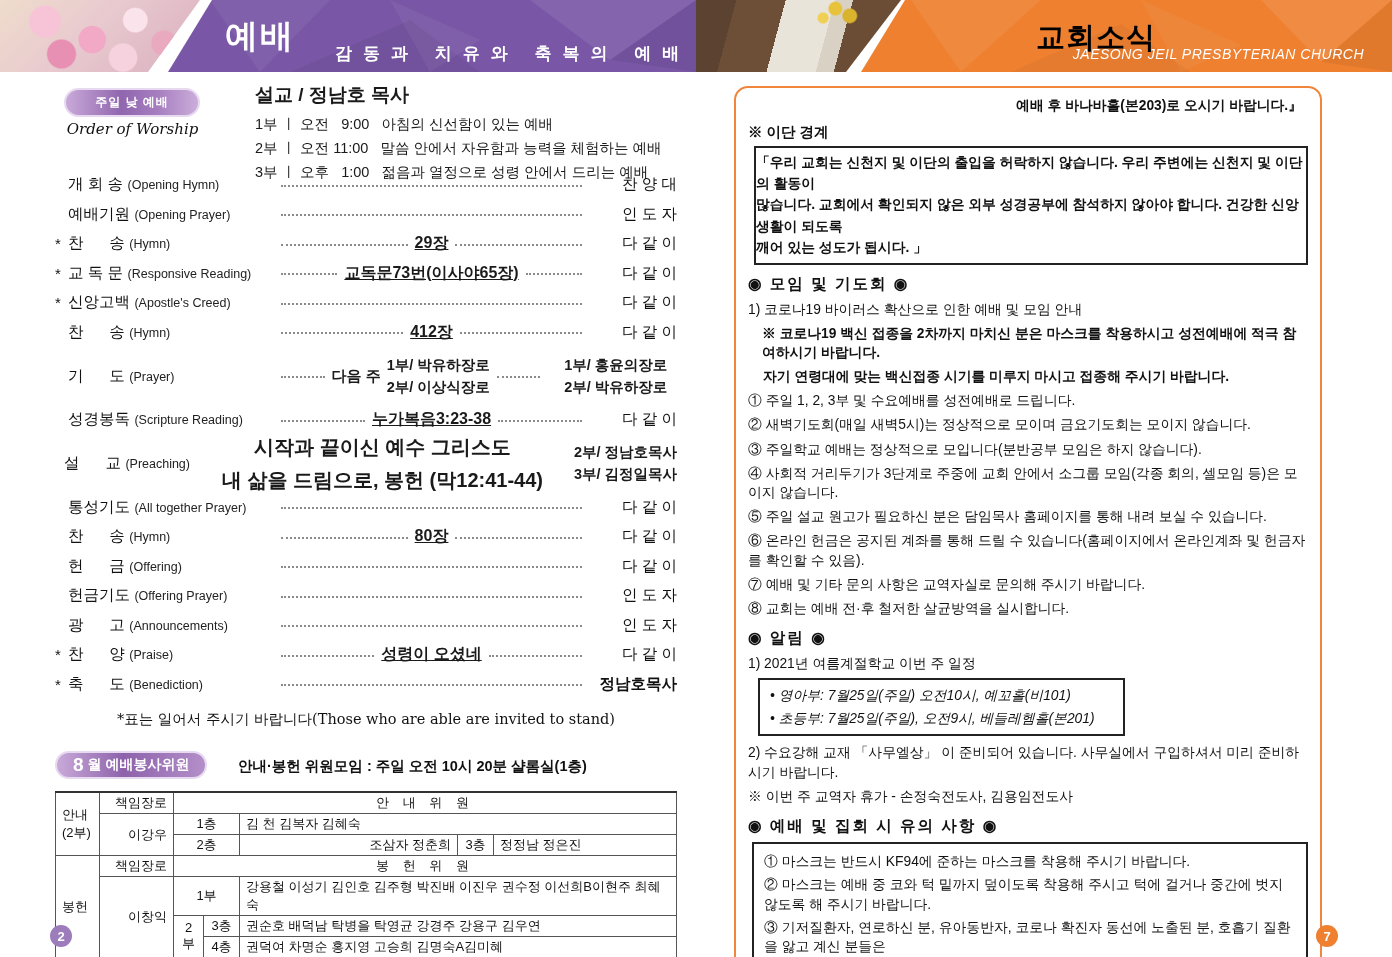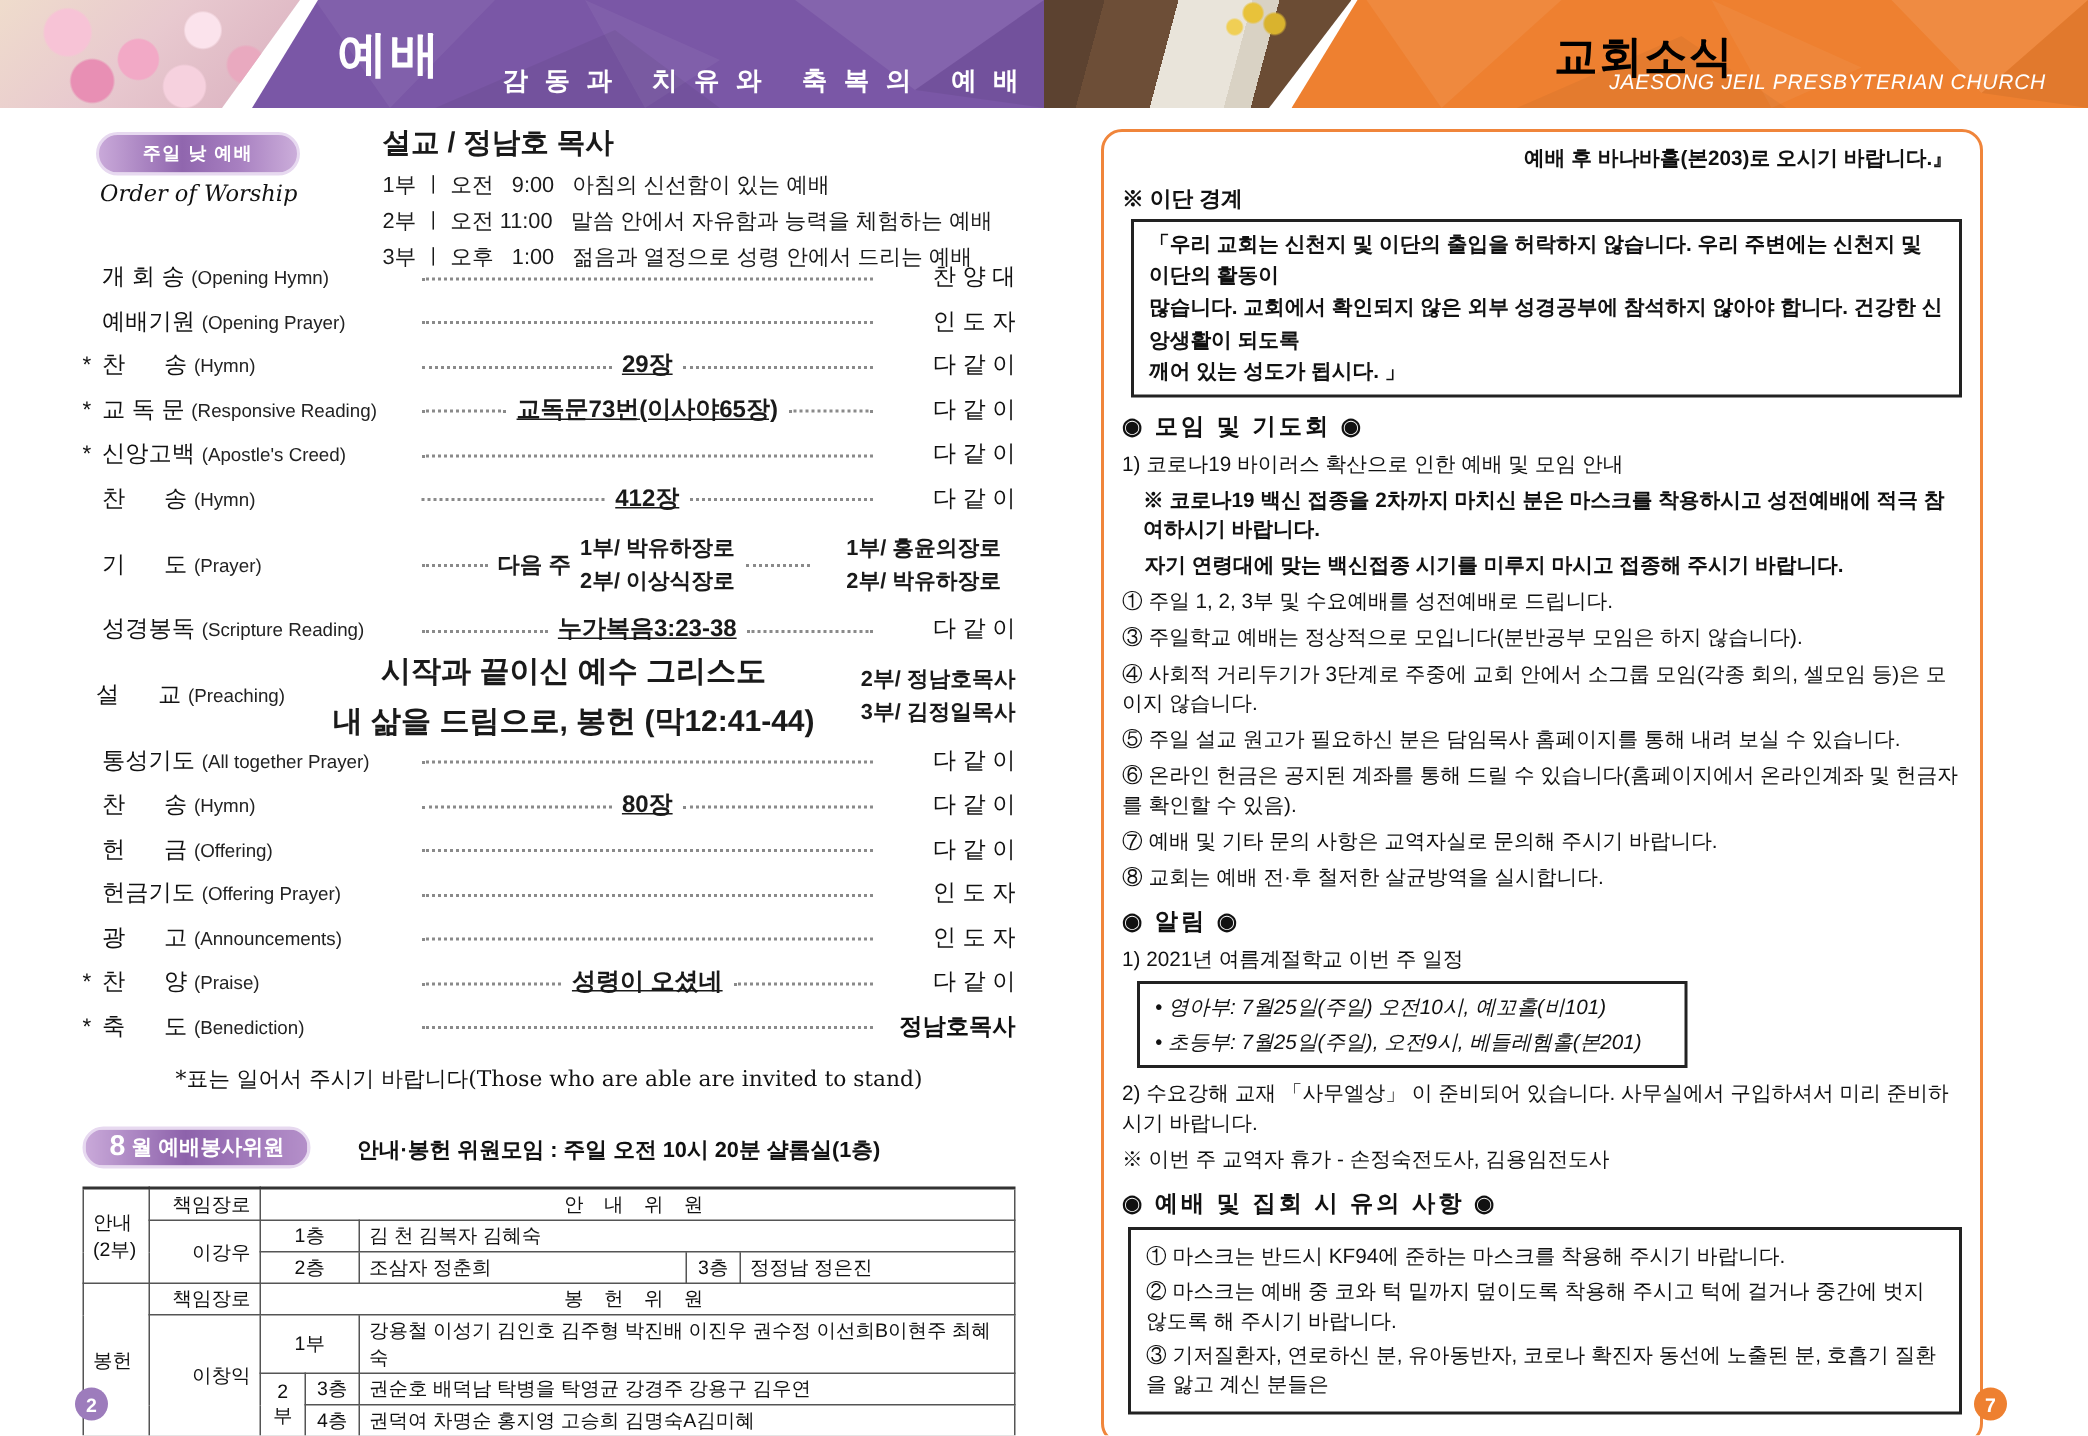--- a/index.html
+++ b/index.html
@@ -83,34 +83,34 @@
   table.duty { position:absolute; left:55px; top:791px; width:622px; border-collapse:collapse;
     font-size:13px; color:#111; }
   table.duty td { border:1px solid #555; padding:1px 6px; height:19px; }
   table.duty { border-top:2px solid #333; border-bottom:2px solid #333; }
   td.cgroup { width:44px; padding:1px 2px; }
   td.celder { text-align:right; width:74px; }
   td.cfl { text-align:center; width:30px; padding:1px 2px; }
   td.cfl2 { text-align:center; width:36px; padding:1px 2px; }
   td.ctitle { text-align:center; letter-spacing:5px; }
   td.cfloor3 { text-align:center; width:36px; padding:1px 2px; }
-  td.cnames1 { width:218px; }
+  td.cnames1 { width:218px;text-align:right; }
 
   .pageno { position:absolute; top:925px; width:22px; height:22px; border-radius:50%;
     color:#fff; font-size:13px; font-weight:bold; display:flex; align-items:center; justify-content:center; }
   .pageno-l { left:50px; background:#9d7cbc; }
   .pageno-r { left:620px; background:#ee8030; }
 
   
   .rbox { position:absolute; left:38px; top:86px; width:588px; border:2px solid #f0853b;
     border-radius:14px; padding:8px 12px 10px 12px; font-size:13.8px; color:#111; }
   .welcome1 { font-weight:bold; line-height:1.5; }
   .welcome2 { font-weight:bold; text-align:right; padding-right:6px; line-height:1.5; }
   .h-label { font-weight:bold; font-size:14.5px; margin-top:6px; }
-  .blackbox { border:2px solid #222; margin:4px 0 8px 6px; padding:4px 10px; }
+  .blackbox { border:2px solid #222; margin:4px 0 8px 6px; padding:4px 0; }
   .blackbox .bl { font-weight:bold; line-height:1.55; }
   .sec-title { font-weight:bold; font-size:15.5px; letter-spacing:2px; margin:9px 0 5px 0; }
   .rline { margin:4.5px 0; line-height:1.42; }
   .rline.b { font-weight:bold; }
   .rline.ind { padding-left:15px; }
   .rline.ind2 { padding-left:14px; }
   .minibox { border:2px solid #222; width:fit-content; margin:5px 0 7px 10px; padding:3px 28px 3px 10px; }
   .minibox .rline { margin:3px 0;font-style:italic; }
   .precaution-box { border:2px solid #222; margin:4px 0 8px 4px; padding:5px 10px; }
   .precaution-box .rline { margin:3.5px 0; }
@@ -370,20 +370,21 @@
         <div class="bl">「우리 교회는 신천지 및 이단의 출입을 허락하지 않습니다. 우리 주변에는 신천지 및 이단의 활동이</div>
         <div class="bl">많습니다. 교회에서 확인되지 않은 외부 성경공부에 참석하지 않아야 합니다. 건강한 신앙생활이 되도록</div>
         <div class="bl">깨어 있는 성도가 됩시다. 」</div>
       </div>
 
       <div class="sec-title">◉ 모임 및 기도회 ◉</div>
       <div class="rline">1) 코로나19 바이러스 확산으로 인한 예배 및 모임 안내</div>
       <div class="rline b ind2">※ 코로나19 백신 접종을 2차까지 마치신 분은 마스크를 착용하시고 성전예배에 적극 참여하시기 바랍니다.</div>
       <div class="rline b ind">자기 연령대에 맞는 백신접종 시기를 미루지 마시고 접종해 주시기 바랍니다.</div>
       <div class="rline">① 주일 1, 2, 3부 및 수요예배를 성전예배로 드립니다.</div>
+      <div class="rline">② 새벽기도회(매일 새벽5시)는 정상적으로 모이며 금요기도회는 모이지 않습니다.</div>
       <div class="rline">③ 주일학교 예배는 정상적으로 모입니다(분반공부 모임은 하지 않습니다).</div>
       <div class="rline">④ 사회적 거리두기가 3단계로 주중에 교회 안에서 소그룹 모임(각종 회의, 셀모임 등)은 모이지 않습니다.</div>
       <div class="rline">⑤ 주일 설교 원고가 필요하신 분은 담임목사 홈페이지를 통해 내려 보실 수 있습니다.</div>
       <div class="rline">⑥ 온라인 헌금은 공지된 계좌를 통해 드릴 수 있습니다(홈페이지에서 온라인계좌 및 헌금자를 확인할 수 있음).</div>
       <div class="rline">⑦ 예배 및 기타 문의 사항은 교역자실로 문의해 주시기 바랍니다.</div>
       <div class="rline">⑧ 교회는 예배 전·후 철저한 살균방역을 실시합니다.</div>
 
       <div class="sec-title">◉ 알림 ◉</div>
       <div class="rline">1) 2021년 여름계절학교 이번 주 일정</div>
       <div class="minibox">

